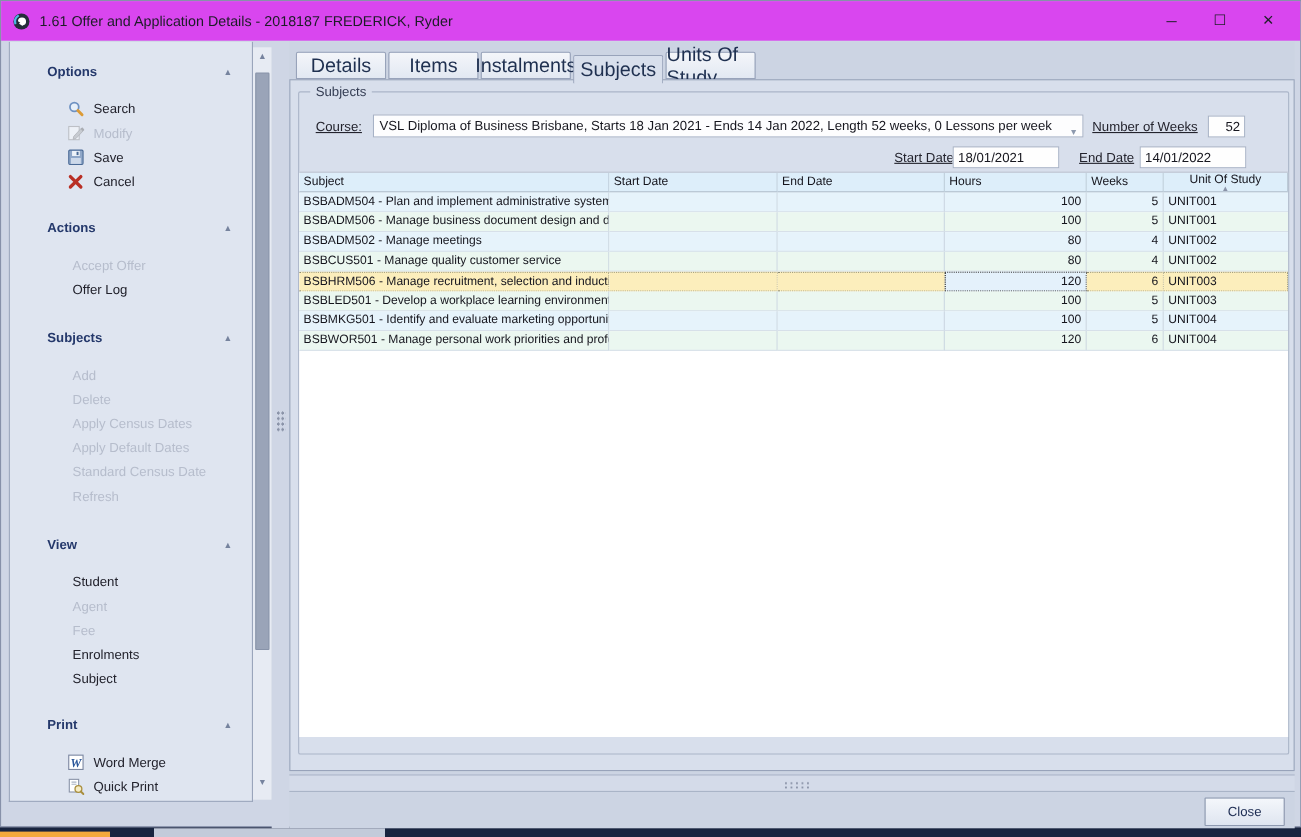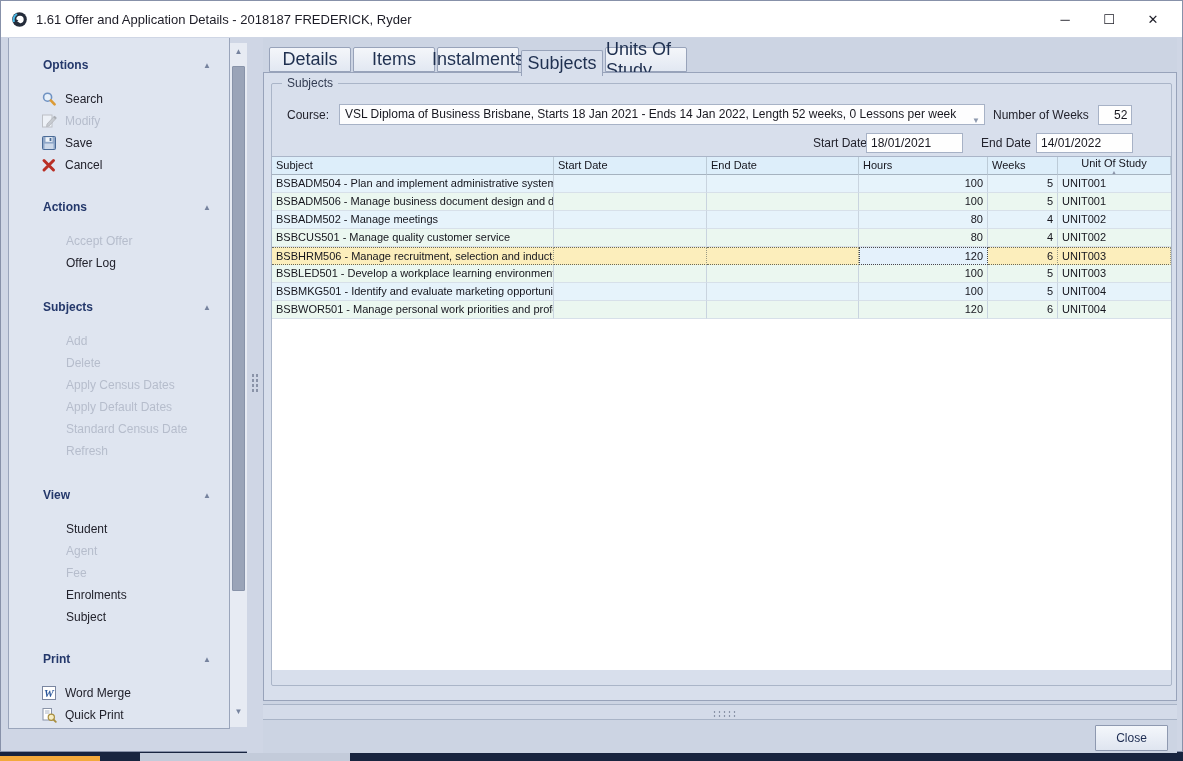--- a/index.html
+++ b/index.html
@@ -8,37 +8,37 @@
   body { background:#18243f; position:relative; }
 
   
   .desktop-strip-orange { position:absolute; left:0; bottom:0; width:100px; height:5px; background:#f3a93c; }
   .desktop-strip-gray   { position:absolute; left:140px; bottom:0; width:210px; height:8px; background:#c3cbda; }
 
   
   .window { position:absolute; left:0; top:0; width:1183px; height:752px;
     background:#cfd6e5; border:1px solid #8791a9; }
 
-  .titlebar { position:absolute; left:0; top:0; right:0; height:36px; background:#ffffff;
+  .titlebar { position:absolute; left:0; top:0; right:0; height:36px; background:#d946ef;
     display:flex; align-items:center; padding-left:10px; }
   .titlebar .app-icon { width:17px; height:17px; margin-right:8px; flex:0 0 auto; }
   .titlebar .title-text { font-size:13px; color:#1c1c26; }
   .win-controls { position:absolute; right:14px; top:0; height:36px; display:flex; align-items:center; gap:14px; }
   .win-btn { width:30px; height:26px; display:flex; align-items:center; justify-content:center;
     font-size:13px; color:#20202a; cursor:default; font-weight:bold; }
 
   
   .sidebar { position:absolute; left:7px; top:37px; width:222px; height:691px;
     background:#dfe5f0; border:1px solid #9aa5bb; border-top:none; overflow:hidden; }
   .nav-section-header { display:flex; align-items:center; justify-content:space-between;
     margin:0 18px 0 34px; height:18px; }
   .nav-section-header .hdr-text { font-size:12px; font-weight:bold; color:#24386b; }
   .nav-section-header .collapse { font-size:8px; color:#76839e; }
   .nav-items { margin-top:14px; }
-  .nav-item { height:22px; display:flex; align-items:center; padding-left:32px; font-size:12px; color:#22222c; cursor:default; }
+  .nav-item { height:22px; display:flex; align-items:center; padding-left:52px; font-size:12px; color:#22222c; cursor:default; }
   .nav-item .nav-icon { width:16px; height:16px; margin-right:8px; display:inline-flex; }
   .nav-item.no-icon { padding-left:57px; }
   .nav-item.disabled { color:#b6bdcc; }
   .nav-item.disabled .nav-icon { filter:grayscale(1) opacity(.45); }
   .mt-first { margin-top:18px; }
   .sect-gap-a { margin-top:22px; }
   .sect-gap-b { margin-top:24px; }
 
   
   .side-scroll { position:absolute; left:229px; top:42px; width:17px; height:684px; background:#e7ebf3; }
@@ -62,21 +62,21 @@
   .tab.active { margin-top:3px; height:26px; background:#d8dfec; border-bottom:none; z-index:3; }
 
   .tab-panel { position:absolute; left:0; top:34px; width:914px; height:629px;
     background:#d8dfec; border:1px solid #98a3ba; }
 
   .groupbox { position:absolute; left:7px; top:10px; width:901px; height:603px;
     border:1px solid #aab5c8; border-radius:2px; }
   .groupbox .group-label { position:absolute; left:10px; top:-8px; background:#d8dfec;
     padding:0 5px; font-size:12px; color:#333c52; }
 
-  .field-label { font-size:12px; color:#23232d; position:absolute; }
+  .field-label { font-size:12px; color:#23232d; position:absolute;text-decoration:underline; }
   .text-input { position:absolute; height:20px; background:#fefefe; border:1px solid #a7b2c6;
     font-size:12px; color:#17171f; padding:0 4px; line-height:18px; white-space:nowrap; overflow:hidden; }
   .combo { position:absolute; left:67px; top:20px; width:646px; height:21px; background:#fdfdfe;
     border:1px solid #a7b2c6; font-size:12px; color:#17171f; line-height:19px; padding:0 18px 0 5px;
     white-space:nowrap; overflow:hidden; }
   .combo .combo-arrow { position:absolute; right:4px; top:6px; font-size:8px; color:#8d99ae; }
 
   
   .grid { position:absolute; left:0px; top:72px; width:899px; height:514px; background:#ffffff;
     border-top:1px solid #aab5c8; font-size:11px; overflow:hidden; }

